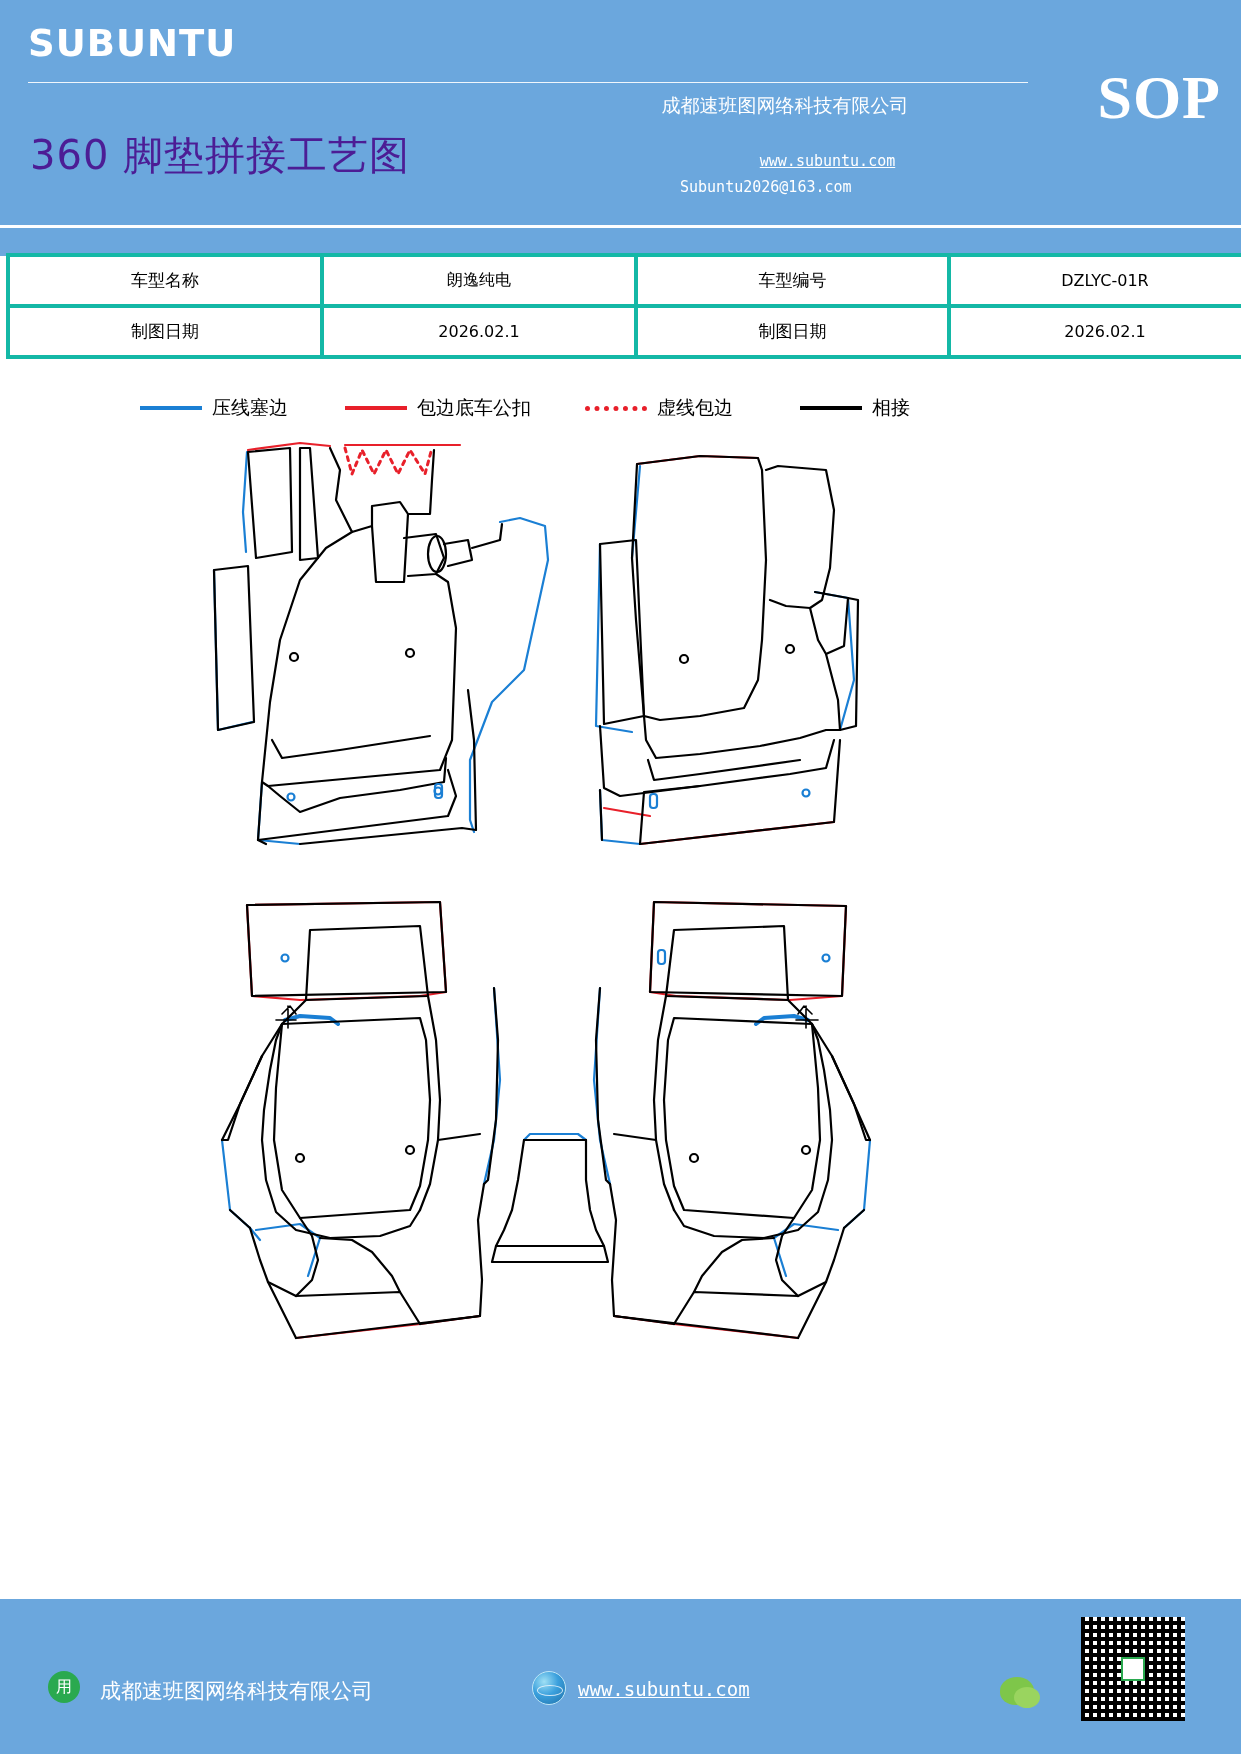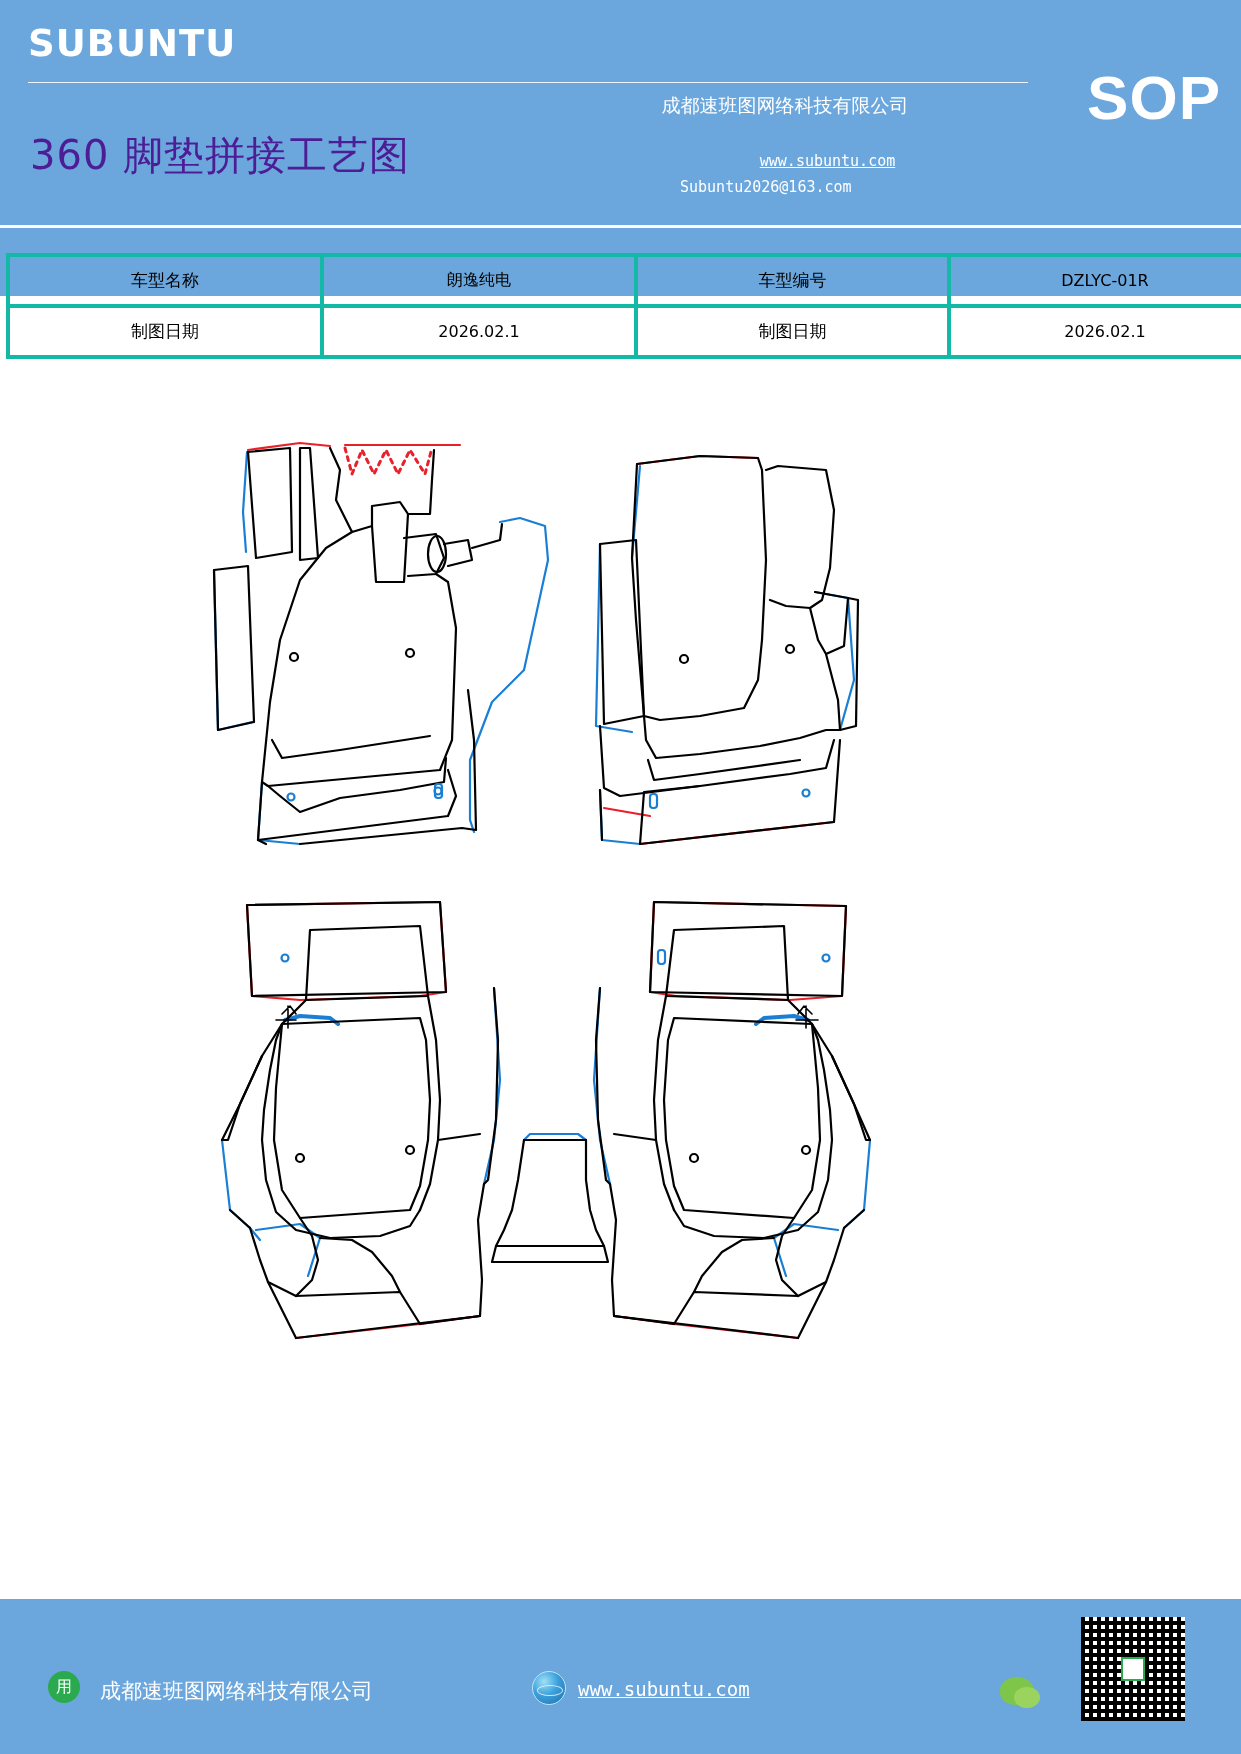--- a/index.html
+++ b/index.html
@@ -20,21 +20,21 @@
     width: 1241px;
     height: 1754px;
     background: #ffffff;
   }
 
   
   .header {
     position: absolute;
     left: 0; top: 0;
     width: 1241px;
-    height: 296px;
+    height: 256px;
     background: #6ba7dd;
   }
   .brand {
     position: absolute;
     left: 28px; top: 22px;
     font-family: "DejaVu Sans", sans-serif;
     font-weight: bold;
     font-size: 37px;
     letter-spacing: 1px;
     color: #ffffff;
@@ -61,21 +61,21 @@
     left: 620px; top: 93px;
     width: 330px;
     text-align: center;
     font-family: "DejaVu Sans", sans-serif;
     font-size: 19px;
     color: #ffffff;
   }
   .sop-badge {
     position: absolute;
     right: 20px; top: 62px;
-    font-family: Liberation Sans, sans-serif;
+    font-family: Liberation Serif, serif;
     font-weight: bold;
     font-size: 62px;
     color: #ffffff;
     letter-spacing: 1px;
     margin-left: 39px;
   }
   .website-link {
     position: absolute;
     left: 700px; top: 152px;
     width: 255px;
@@ -280,20 +280,38 @@
     </tr>
     <tr>
       <td class="c1">制图日期</td>
       <td class="c2 val">2026.02.1</td>
       <td class="c3">制图日期</td>
       <td class="c4 val">2026.02.1</td>
     </tr>
   </tbody>
     </table>
 
+  <div class="legend">
+    <div class="legend-item lg1">
+      <span class="swatch sw-solid-blue"></span>
+      <span>压线塞边</span>
+    </div>
+    <div class="legend-item lg2">
+      <span class="swatch sw-solid-red"></span>
+      <span>包边底车公扣</span>
+    </div>
+    <div class="legend-item lg3">
+      <span class="swatch sw-dot-red"></span>
+      <span>虚线包边</span>
+    </div>
+    <div class="legend-item lg4">
+      <span class="swatch sw-solid-black"></span>
+      <span>相接</span>
+    </div>
+  </div>
 
   <div class="drawing">
     <svg width="1241" height="1070" viewBox="0 0 1241 1070" xmlns="http://www.w3.org/2000/svg">
       <g fill="none" stroke-linecap="round" stroke-linejoin="round">
 
         <g stroke-width="2.2">
 
           <path d="M248 10 L300 3 L330 6" stroke="#E8202A"></path>
           <path d="M345 5 L460 5" stroke="#E8202A"></path>
 

